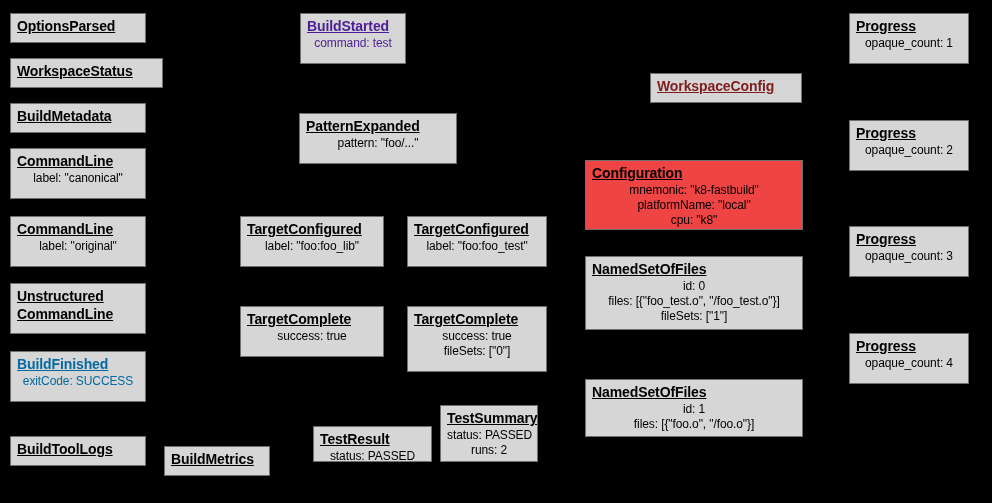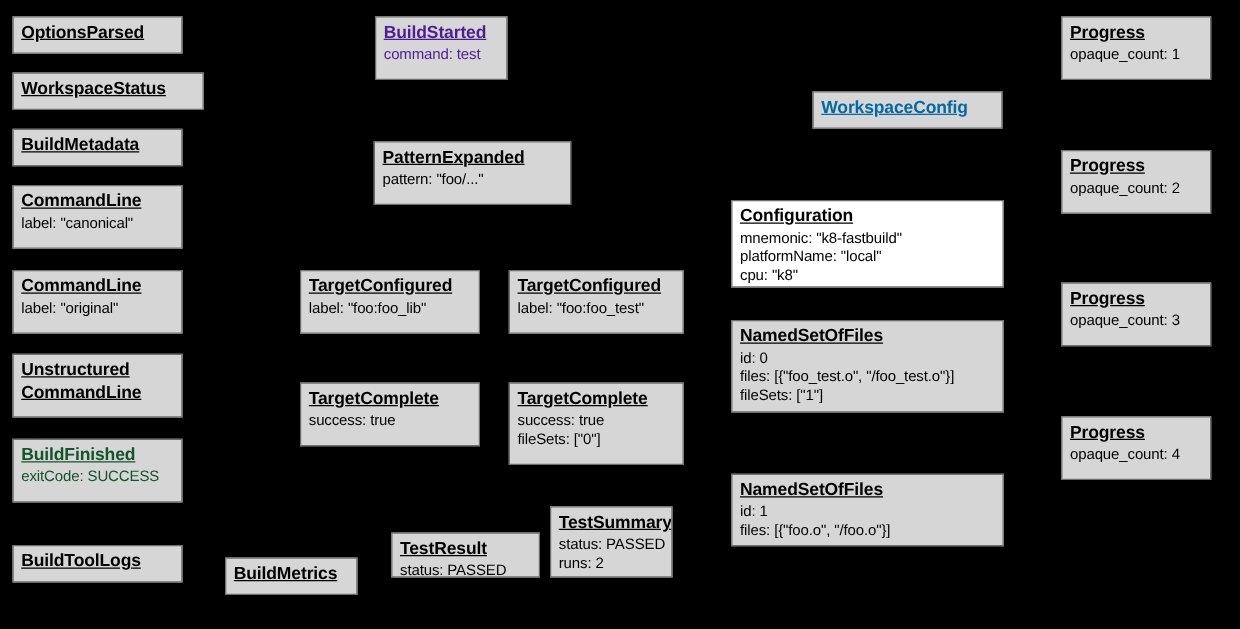--- a/index.html
+++ b/index.html
@@ -47,20 +47,21 @@
     display: block;
     margin-top: 1px;
   }
   .node .attr {
     display: block;
     font-size: 12px;
     font-weight: normal;
     line-height: 15px;
     white-space: nowrap;
     letter-spacing: -0.1px;
+    text-align: center;
   }
 </style>
 </head>
 <body>
 
 <div id="diagram">
     <div class="node" style="left: 10px; top: 13px; width: 136px; height: 30px; background: rgb(214, 214, 214); border-color: rgb(110, 110, 110); color: rgb(0, 0, 0);">
       <span class="title-block"><span class="title">OptionsParsed</span><br></span>
     </div>
     <div class="node" style="left: 10px; top: 58px; width: 153px; height: 30px; background: rgb(214, 214, 214); border-color: rgb(110, 110, 110); color: rgb(0, 0, 0);">
@@ -77,30 +78,30 @@
     </div>
     <div class="node" style="left: 10px; top: 216px; width: 136px; height: 51px; background: rgb(214, 214, 214); border-color: rgb(110, 110, 110); color: rgb(0, 0, 0);">
       <span class="title-block"><span class="title">CommandLine</span><br></span>
       <span class="attrs">
         <span class="attr">label: "original"</span>
       </span>
     </div>
     <div class="node" style="left: 10px; top: 283px; width: 136px; height: 51px; background: rgb(214, 214, 214); border-color: rgb(110, 110, 110); color: rgb(0, 0, 0);">
       <span class="title-block"><span class="title">Unstructured</span><br><span class="title">CommandLine</span><br></span>
     </div>
-    <div class="node" style="left: 10px; top: 351px; width: 136px; height: 51px; background: rgb(214, 214, 214); border-color: rgb(110, 110, 110); color: #14532d;">
+    <div class="node" style="left: 10px; top: 351px; width: 136px; height: 51px; background: rgb(214, 214, 214); border-color: rgb(110, 110, 110); color: #0369a1;">
       <span class="title-block"><span class="title">BuildFinished</span><br></span>
       <span class="attrs">
         <span class="attr">exitCode: SUCCESS</span>
       </span>
     </div>
     <div class="node" style="left: 10px; top: 436px; width: 136px; height: 30px; background: rgb(214, 214, 214); border-color: rgb(110, 110, 110); color: rgb(0, 0, 0);">
       <span class="title-block"><span class="title">BuildToolLogs</span><br></span>
     </div>
-    <div class="node" style="left: 164px; top: 446px; width: 106px; height: 30px; background: rgb(214, 214, 214); border-color: rgb(110, 110, 110); color: rgb(0, 0, 0); margin-left: 16px;">
+    <div class="node" style="left: 164px; top: 446px; width: 106px; height: 30px; background: rgb(214, 214, 214); border-color: rgb(110, 110, 110); color: rgb(0, 0, 0);">
       <span class="title-block"><span class="title">BuildMetrics</span><br></span>
     </div>
     <div class="node" style="left: 300px; top: 13px; width: 106px; height: 51px; background: rgb(214, 214, 214); border-color: rgb(110, 110, 110); color: #4c1d95;">
       <span class="title-block"><span class="title">BuildStarted</span><br></span>
       <span class="attrs">
         <span class="attr">command: test</span>
       </span>
     </div>
     <div class="node" style="left: 299px; top: 113px; width: 158px; height: 51px; background: rgb(214, 214, 214); border-color: rgb(110, 110, 110); color: rgb(0, 0, 0);">
       <span class="title-block"><span class="title">PatternExpanded</span><br></span>
@@ -139,24 +140,24 @@
         <span class="attr">status: PASSED</span>
       </span>
     </div>
     <div class="node" style="left: 440px; top: 405px; width: 98px; height: 57px; background: rgb(214, 214, 214); border-color: rgb(110, 110, 110); color: rgb(0, 0, 0);">
       <span class="title-block"><span class="title">TestSummary</span><br></span>
       <span class="attrs">
         <span class="attr">status: PASSED</span>
         <span class="attr">runs: 2</span>
       </span>
     </div>
-    <div class="node" style="left: 650px; top: 73px; width: 152px; height: 30px; background: rgb(214, 214, 214); border-color: rgb(110, 110, 110); color: #0369a1;">
+    <div class="node" style="left: 650px; top: 73px; width: 152px; height: 30px; background: rgb(214, 214, 214); border-color: rgb(110, 110, 110); color: #7f1d1d;">
       <span class="title-block"><span class="title">WorkspaceConfig</span><br></span>
     </div>
-    <div class="node" style="left: 585px; top: 160px; width: 218px; height: 70px; background: #ffffff; border-color: rgb(110, 110, 110); color: rgb(0, 0, 0);">
+    <div class="node" style="left: 585px; top: 160px; width: 218px; height: 70px; background: #ef4444; border-color: rgb(110, 110, 110); color: rgb(0, 0, 0);">
       <span class="title-block"><span class="title">Configuration</span><br></span>
       <span class="attrs">
         <span class="attr">mnemonic: "k8-fastbuild"</span>
         <span class="attr">platformName: "local"</span>
         <span class="attr">cpu: "k8"</span>
       </span>
     </div>
     <div class="node" style="left: 585px; top: 256px; width: 218px; height: 74px; background: rgb(214, 214, 214); border-color: rgb(110, 110, 110); color: rgb(0, 0, 0);">
       <span class="title-block"><span class="title">NamedSetOfFiles</span><br></span>
       <span class="attrs">

